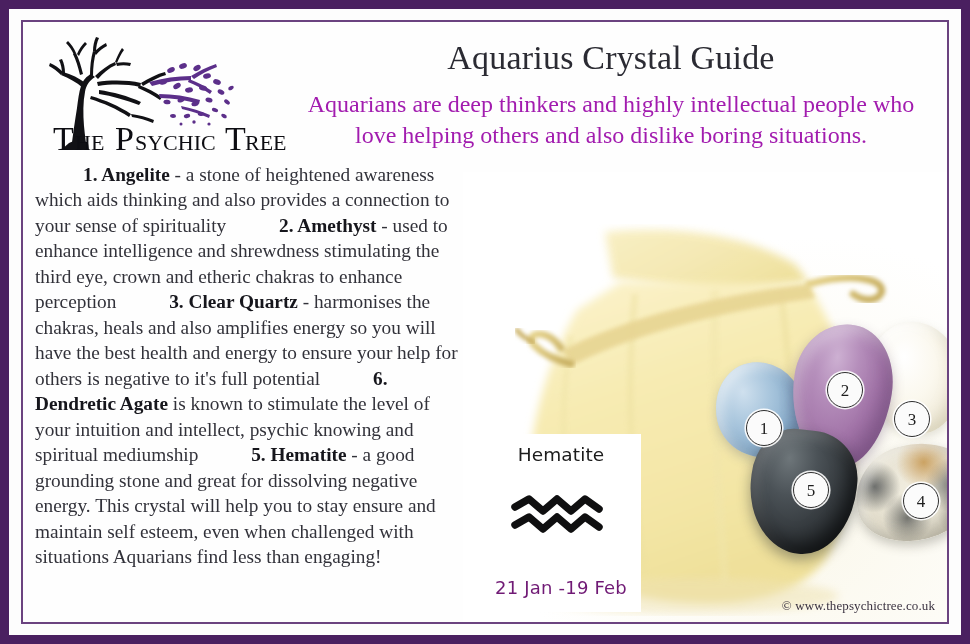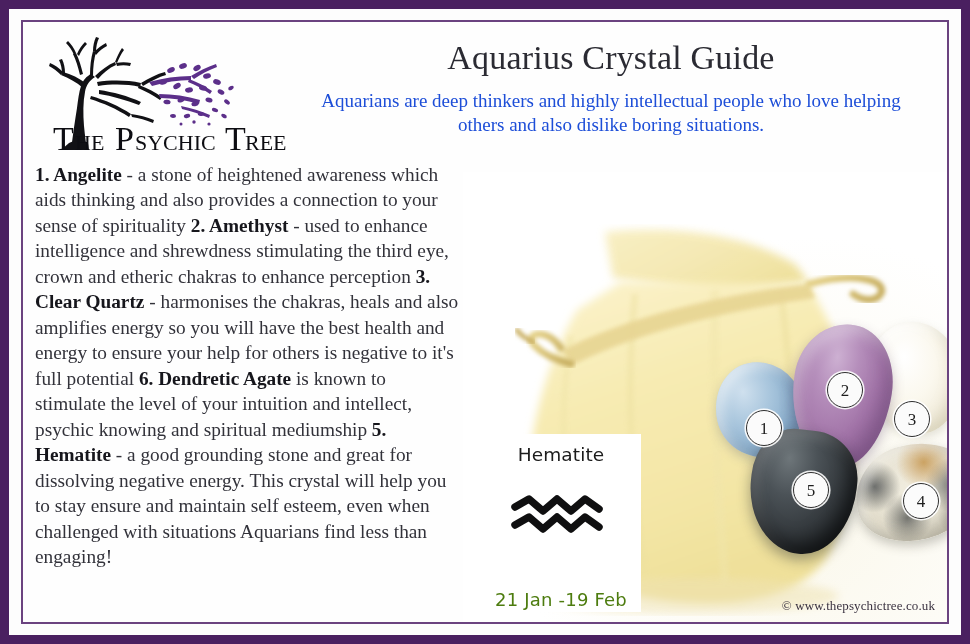--- a/index.html
+++ b/index.html
@@ -59,41 +59,42 @@
   }
   .title {
     font-size: 34px;
     color: #2b2b33;
     letter-spacing: 0.2px;
     line-height: 1.15;
     margin: 8px 0 0 0;
     font-weight: normal;
   }
   .subtitle {
-    font-size: 19px;
-    color: #1d4ed8;
+    font-size: 24px;
+    color: #a21caf;
     line-height: 1.28;
     margin: 12px 16px 0 16px;
   }
 
   
   .stone-list {
     position: absolute;
     left: 12px;
     top: 140px;
     width: 424px;
     font-size: 19.3px;
     line-height: 1.32;
     color: #32323a;
     text-align: left;
   }
   .stone-list .entry { display: inline; }
   .stone-list b {
     font-weight: bold;
     color: #16161c;
+    margin-left: 48px;
   }
 
   
   .photo {
     position: absolute;
     left: 440px;
     top: 150px;
     width: 488px;
     height: 452px;
     overflow: hidden;
@@ -215,22 +216,22 @@
     letter-spacing: 0.1px;
   }
   .zodiac-glyph {
     margin-top: 26px;
     height: 48px;
   }
   .zodiac-glyph svg { display: block; margin: 0 auto; }
   .zodiac-dates {
     font-family: "DejaVu Sans", sans-serif;
     font-size: 18px;
-    color: #4d7c0f;
-    margin-top: 50px;
+    color: #701a75;
+    margin-top: 38px;
     letter-spacing: 0.2px;
   }
 
   
   .site-url {
     position: absolute;
     right: 12px;
     bottom: 8px;
     font-size: 13px;
     color: #3a3240;

